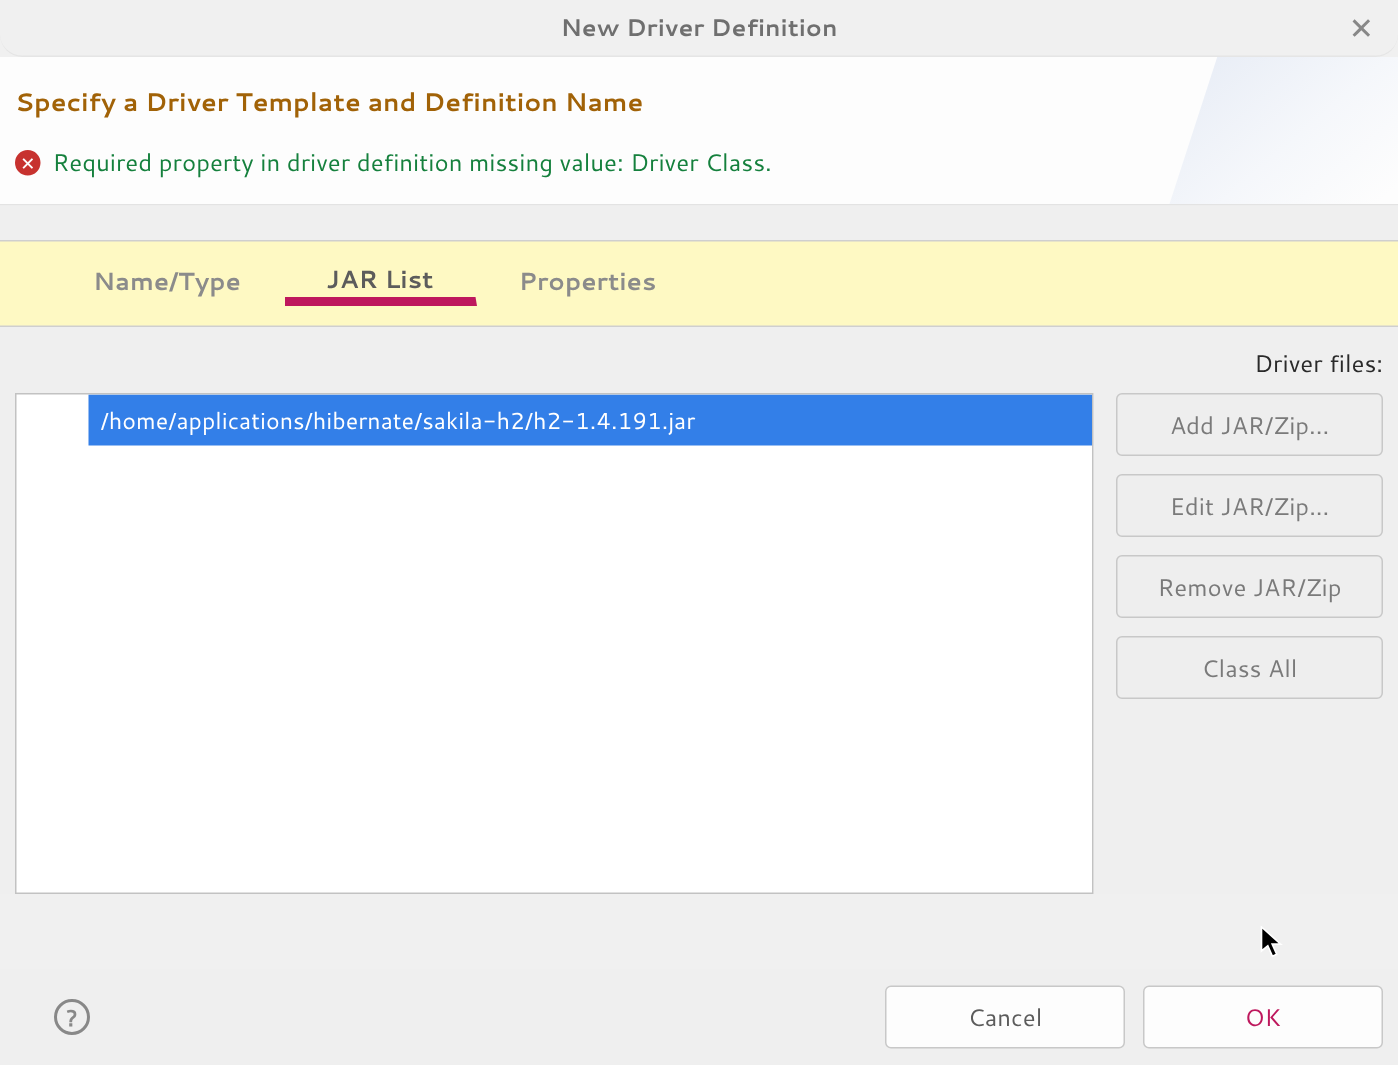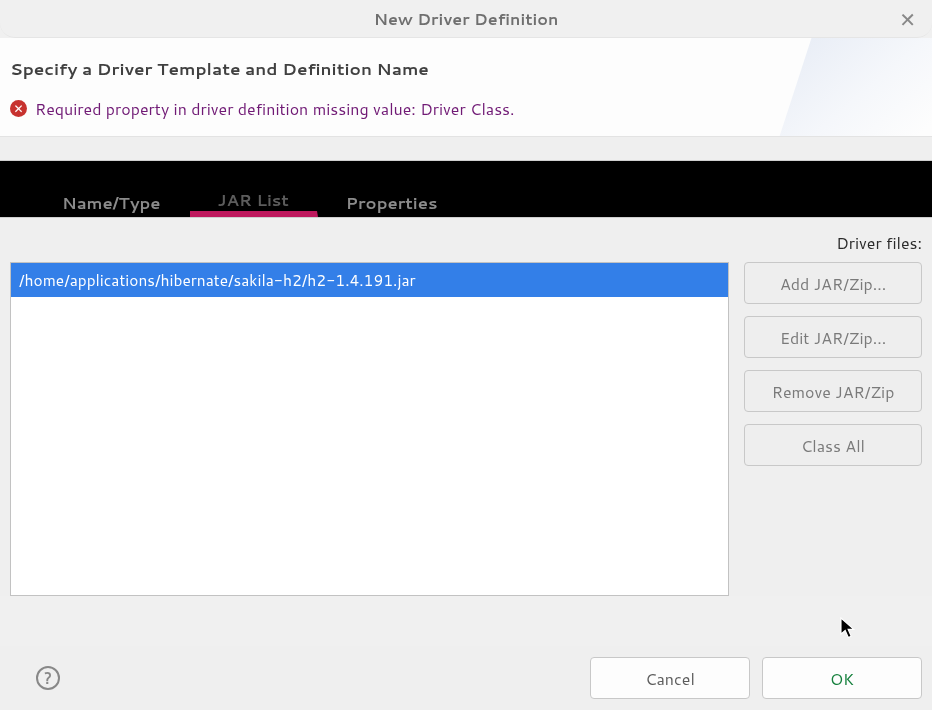--- a/index.html
+++ b/index.html
@@ -54,21 +54,21 @@
       width: 160px;
       height: 170px;
       background: linear-gradient(130deg, rgba(210,220,238,0.5) 0%, rgba(230,236,247,0.35) 45%, rgba(255,255,255,0) 80%);
       transform: skewX(-18deg);
       pointer-events: none;
     }
     .header-title {
       font-weight: 700;
       font-size: 17px;
       margin-bottom: 17px;
-      color: #404040;
+      color: #a16207;
     }
     .error-line {
       display: flex;
       align-items: center;
       gap: 8px;
     }
     .error-icon {
       width: 17px;
       height: 17px;
       border-radius: 50%;
@@ -77,36 +77,36 @@
       font-size: 12px;
       font-weight: 700;
       display: inline-flex;
       align-items: center;
       justify-content: center;
       line-height: 1;
       flex-shrink: 0;
     }
     .error-text {
       font-size: 16px;
-      color: #701a75;
+      color: #15803d;
     }
     
     .gap-band {
       height: 23px;
       background: #efefef;
     }
     
     .tabbar {
-      background: #000000;
+      background: #fef9c3;
       border-top: 1px solid #cfcfcf;
       border-bottom: 1px solid #cfcfcf;
       display: flex;
       padding-left: 34px;
       height: 58px;
-      align-items: flex-end;
+      align-items: center;
     }
     .tab {
       color: #8b8b8b;
       font-size: 16.5px;
       font-weight: 600;
       padding: 0 28px;
       display: flex;
       align-items: center;
       border-bottom: 3px solid transparent;
       cursor: pointer;
@@ -133,20 +133,21 @@
       gap: 15px;
       align-items: flex-start;
     }
     
     .listbox {
       flex: 1 1 auto;
       height: 334px;
       background: #fff;
       border: 1px solid #c2c2c2;
       overflow: auto;
+      padding-left: 48px;
     }
     .list-item {
       padding: 6px 8px;
       font-size: 15.5px;
       cursor: default;
     }
     .list-item.selected {
       background: #337fe8;
       color: #fff;
     }
@@ -201,21 +202,21 @@
       background: #fdfdfd;
       border: 1px solid #c8c8c8;
       border-radius: 4px;
       font-size: 16px;
       color: #5c5c5c;
       cursor: pointer;
       font-family: inherit;
       margin-left: 12px;
     }
     .footer-btn.disabled {
-      color: #15803d;
+      color: #be185d;
       cursor: default;
     }
     
     .cursor {
       position: absolute;
       left: 840px;
       top: 617px;
       pointer-events: none;
     }
     .cursor svg { display: block; }

